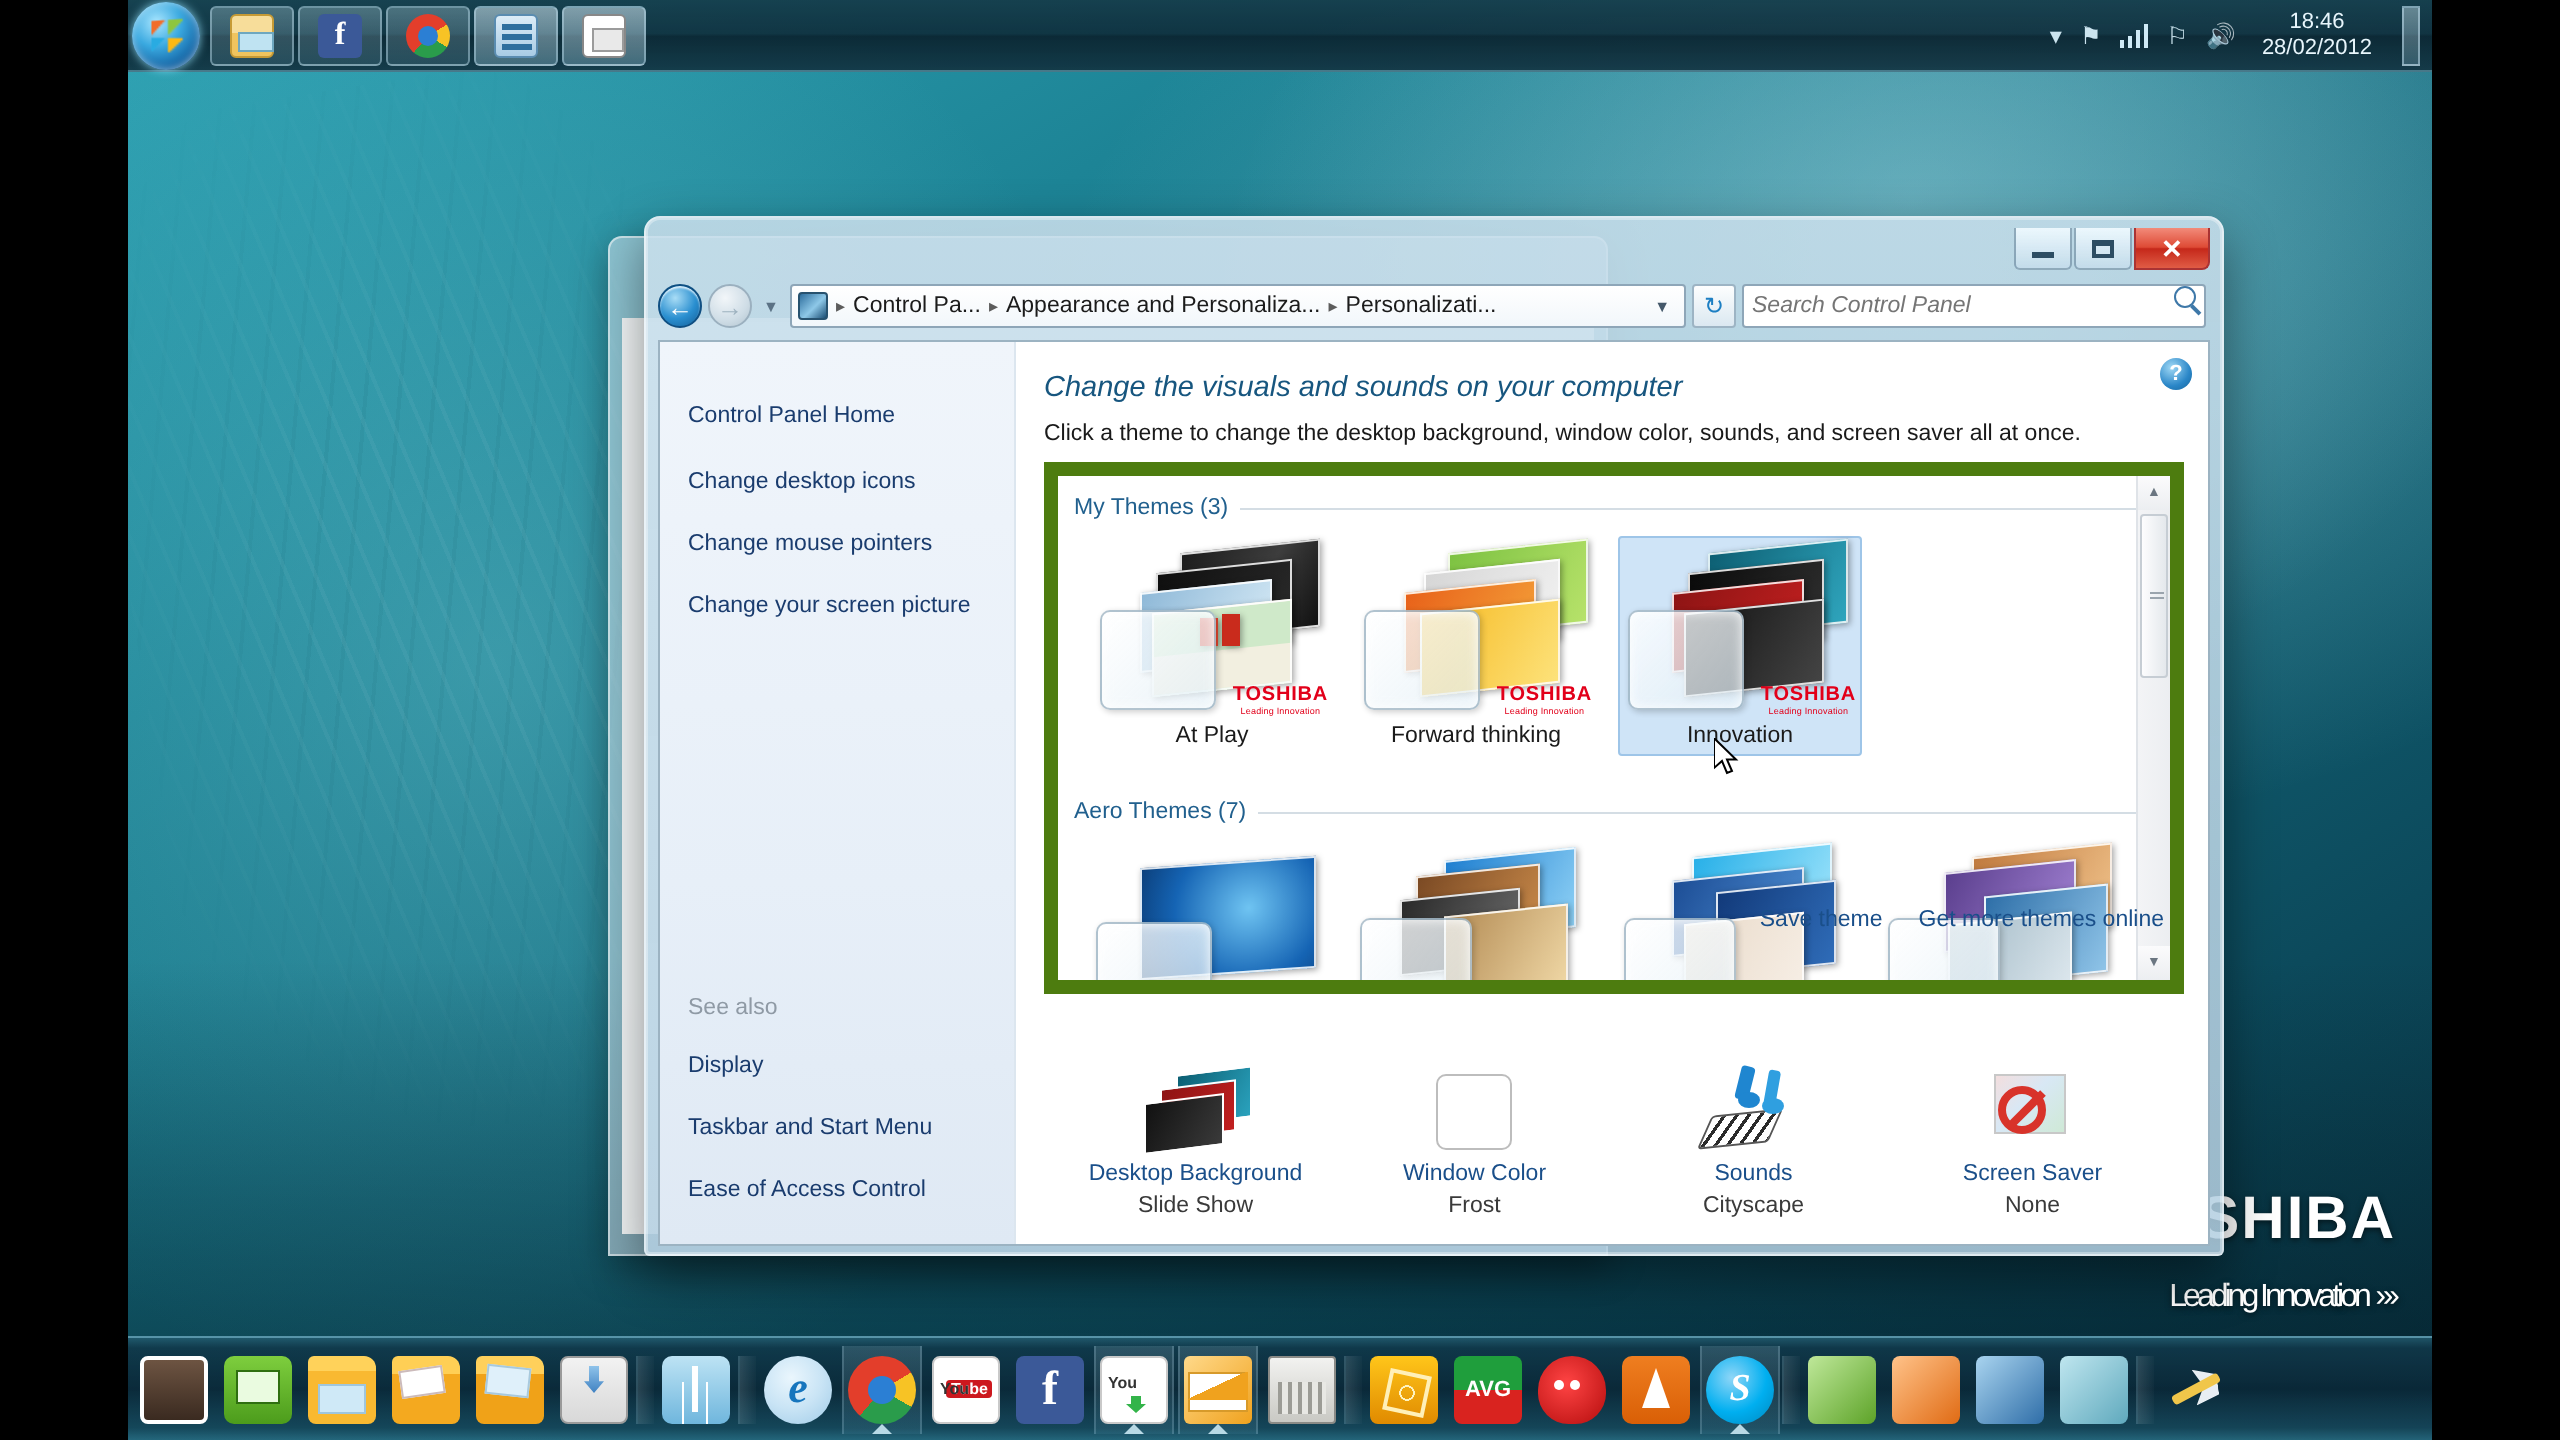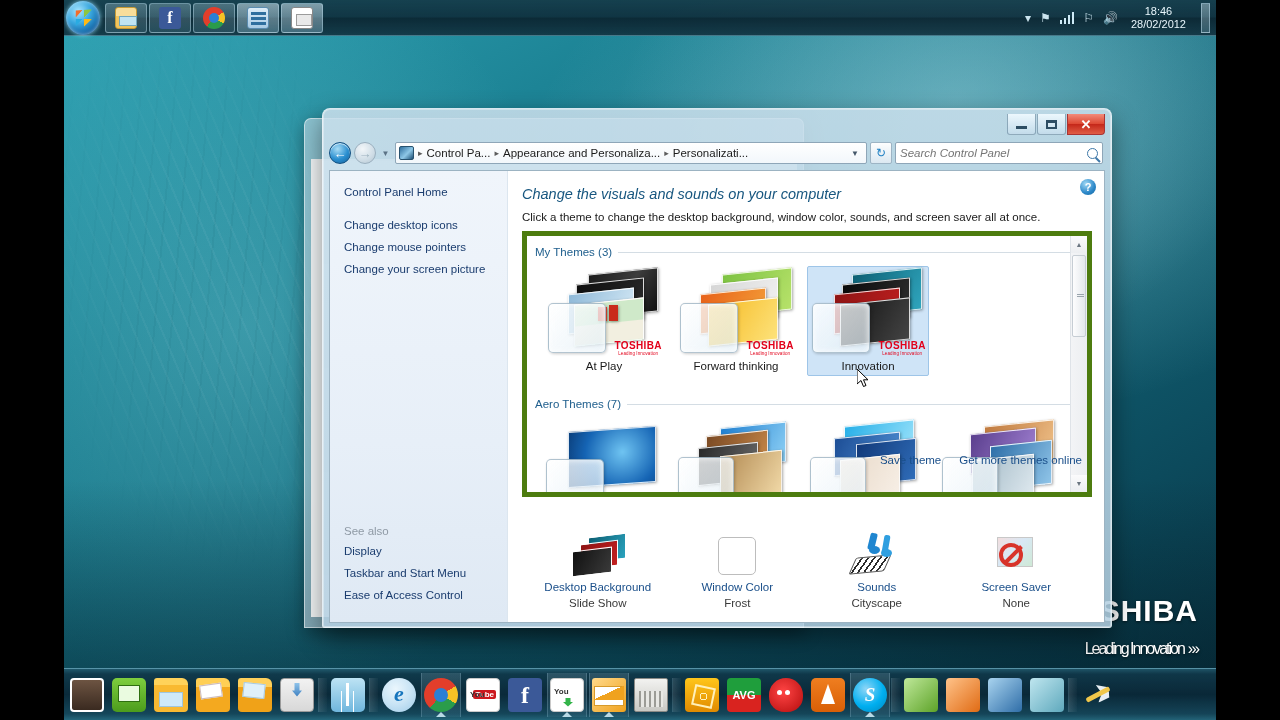--- a/index.html
+++ b/index.html
@@ -167,53 +167,53 @@
     border:1px solid #27526f; border-radius:2px; }
   .crumb { cursor:pointer; white-space:nowrap; }
   .crumb-sep { color:#5c5c5c; font-size:9px; padding:0 1px; }
   .addr-drop { margin-left:auto; color:#44586a; font-size:8px; padding:0 4px; cursor:pointer; }
   #refresh-btn {
     width:22px;height:22px;flex:none;border:1px solid #9db4c4;border-radius:2px;
     background:linear-gradient(to bottom,#fdfefe,#dbe8f1);
     color:#1d7fc3;font-size:12px;display:flex;align-items:center;justify-content:center;cursor:pointer;
   }
   #search-box {
-    width:208px;height:22px;flex:none;background:#fff;border:1px solid #8ea6b8;border-radius:2px;
-    display:flex;align-items:center;padding:0 4px;gap:4px;
+    width:232px;height:22px;flex:none;background:#fff;border:1px solid #8ea6b8;border-radius:2px;
+    display:flex;padding:0 4px;gap:4px;
   }
   #search-input {
     border:none;outline:none;width:100%;font:italic 11.5px "Liberation Sans",sans-serif;color:#8a8a8a;background:transparent;
   }
   .mag { width:11px;height:11px;border:1.6px solid #3e78a8;border-radius:50%;position:relative;flex:none;}
   .mag::after{content:"";position:absolute;right:-4px;bottom:-3px;width:6px;height:1.6px;background:#3e78a8;transform:rotate(45deg);}
 
   
   #cp-content {
     margin-top:5px; height:453px; background:#fff; border:1px solid #9cb3c2; display:flex; overflow:hidden;
   }
   #cp-sidebar {
     width:178px; flex:none; background:linear-gradient(to bottom,#f0f5fb 0%,#e7eff8 60%,#dfe9f4 100%);
     border-right:1px solid #dce6ef; padding:14px 0 0 14px; position:relative; font-size:11.5px;
   }
-  .side-link { color:#1a3c6e; margin-bottom:7px; cursor:pointer; line-height:15px; }
+  .side-link { color:#1a3c6e; margin-bottom:7px; cursor:pointer; line-height:15px;margin-top:16px; }
   .side-link.first { margin-bottom:18px; }
   #see-also { position:absolute; left:14px; bottom:12px; }
   #see-also-title { color:#8f9aa5; font-size:11.5px; margin-bottom:7px; }
 
   #cp-main { flex:1 1 auto; position:relative; padding:14px 12px 0 14px; overflow:hidden; }
   #help-btn {
     position:absolute; right:8px; top:8px; width:16px;height:16px;border-radius:50%;
     background:radial-gradient(circle at 36% 30%,#9fd8f5,#2b87c8 60%,#14639b);
     color:#fff;font:bold 11px "Liberation Sans",sans-serif;text-align:center;line-height:16px;cursor:pointer;
   }
   #page-title { color:#17567f; font-size:14.5px; line-height:18px; margin-bottom:8px;font-style:italic; }
   #page-sub { color:#1a1a1a; font-size:11.5px; margin-bottom:8px; }
 
   #theme-pane {
-    height:266px; border:5px solid #4d7c0f; background:#fff; position:relative; overflow:hidden;
+    height:266px; border:7px solid #4d7c0f; background:#fff; position:relative; overflow:hidden;
   }
   #theme-scroll { position:absolute; left:0; top:0; right:17px; bottom:0; padding:6px 0 0 8px; }
   .group-head { font-size:11.5px; color:#21608e; display:flex; align-items:center; gap:6px; margin:4px 0 2px 0; }
   .group-head .rule { flex:1 1 auto; height:1px; background:#d4dde4; }
   .theme-row { display:flex; gap:10px; padding:6px 0 0 8px; }
   .theme-cell { width:122px; padding:4px 2px 3px 2px; border:1px solid transparent; border-radius:2px; cursor:pointer; }
   .theme-cell.selected { background:#cfe4f7; border-color:#9ec5e8; }
   .theme-name { text-align:center; font-size:11.5px; color:#1a1a1a; margin-top:3px; }
 
   

